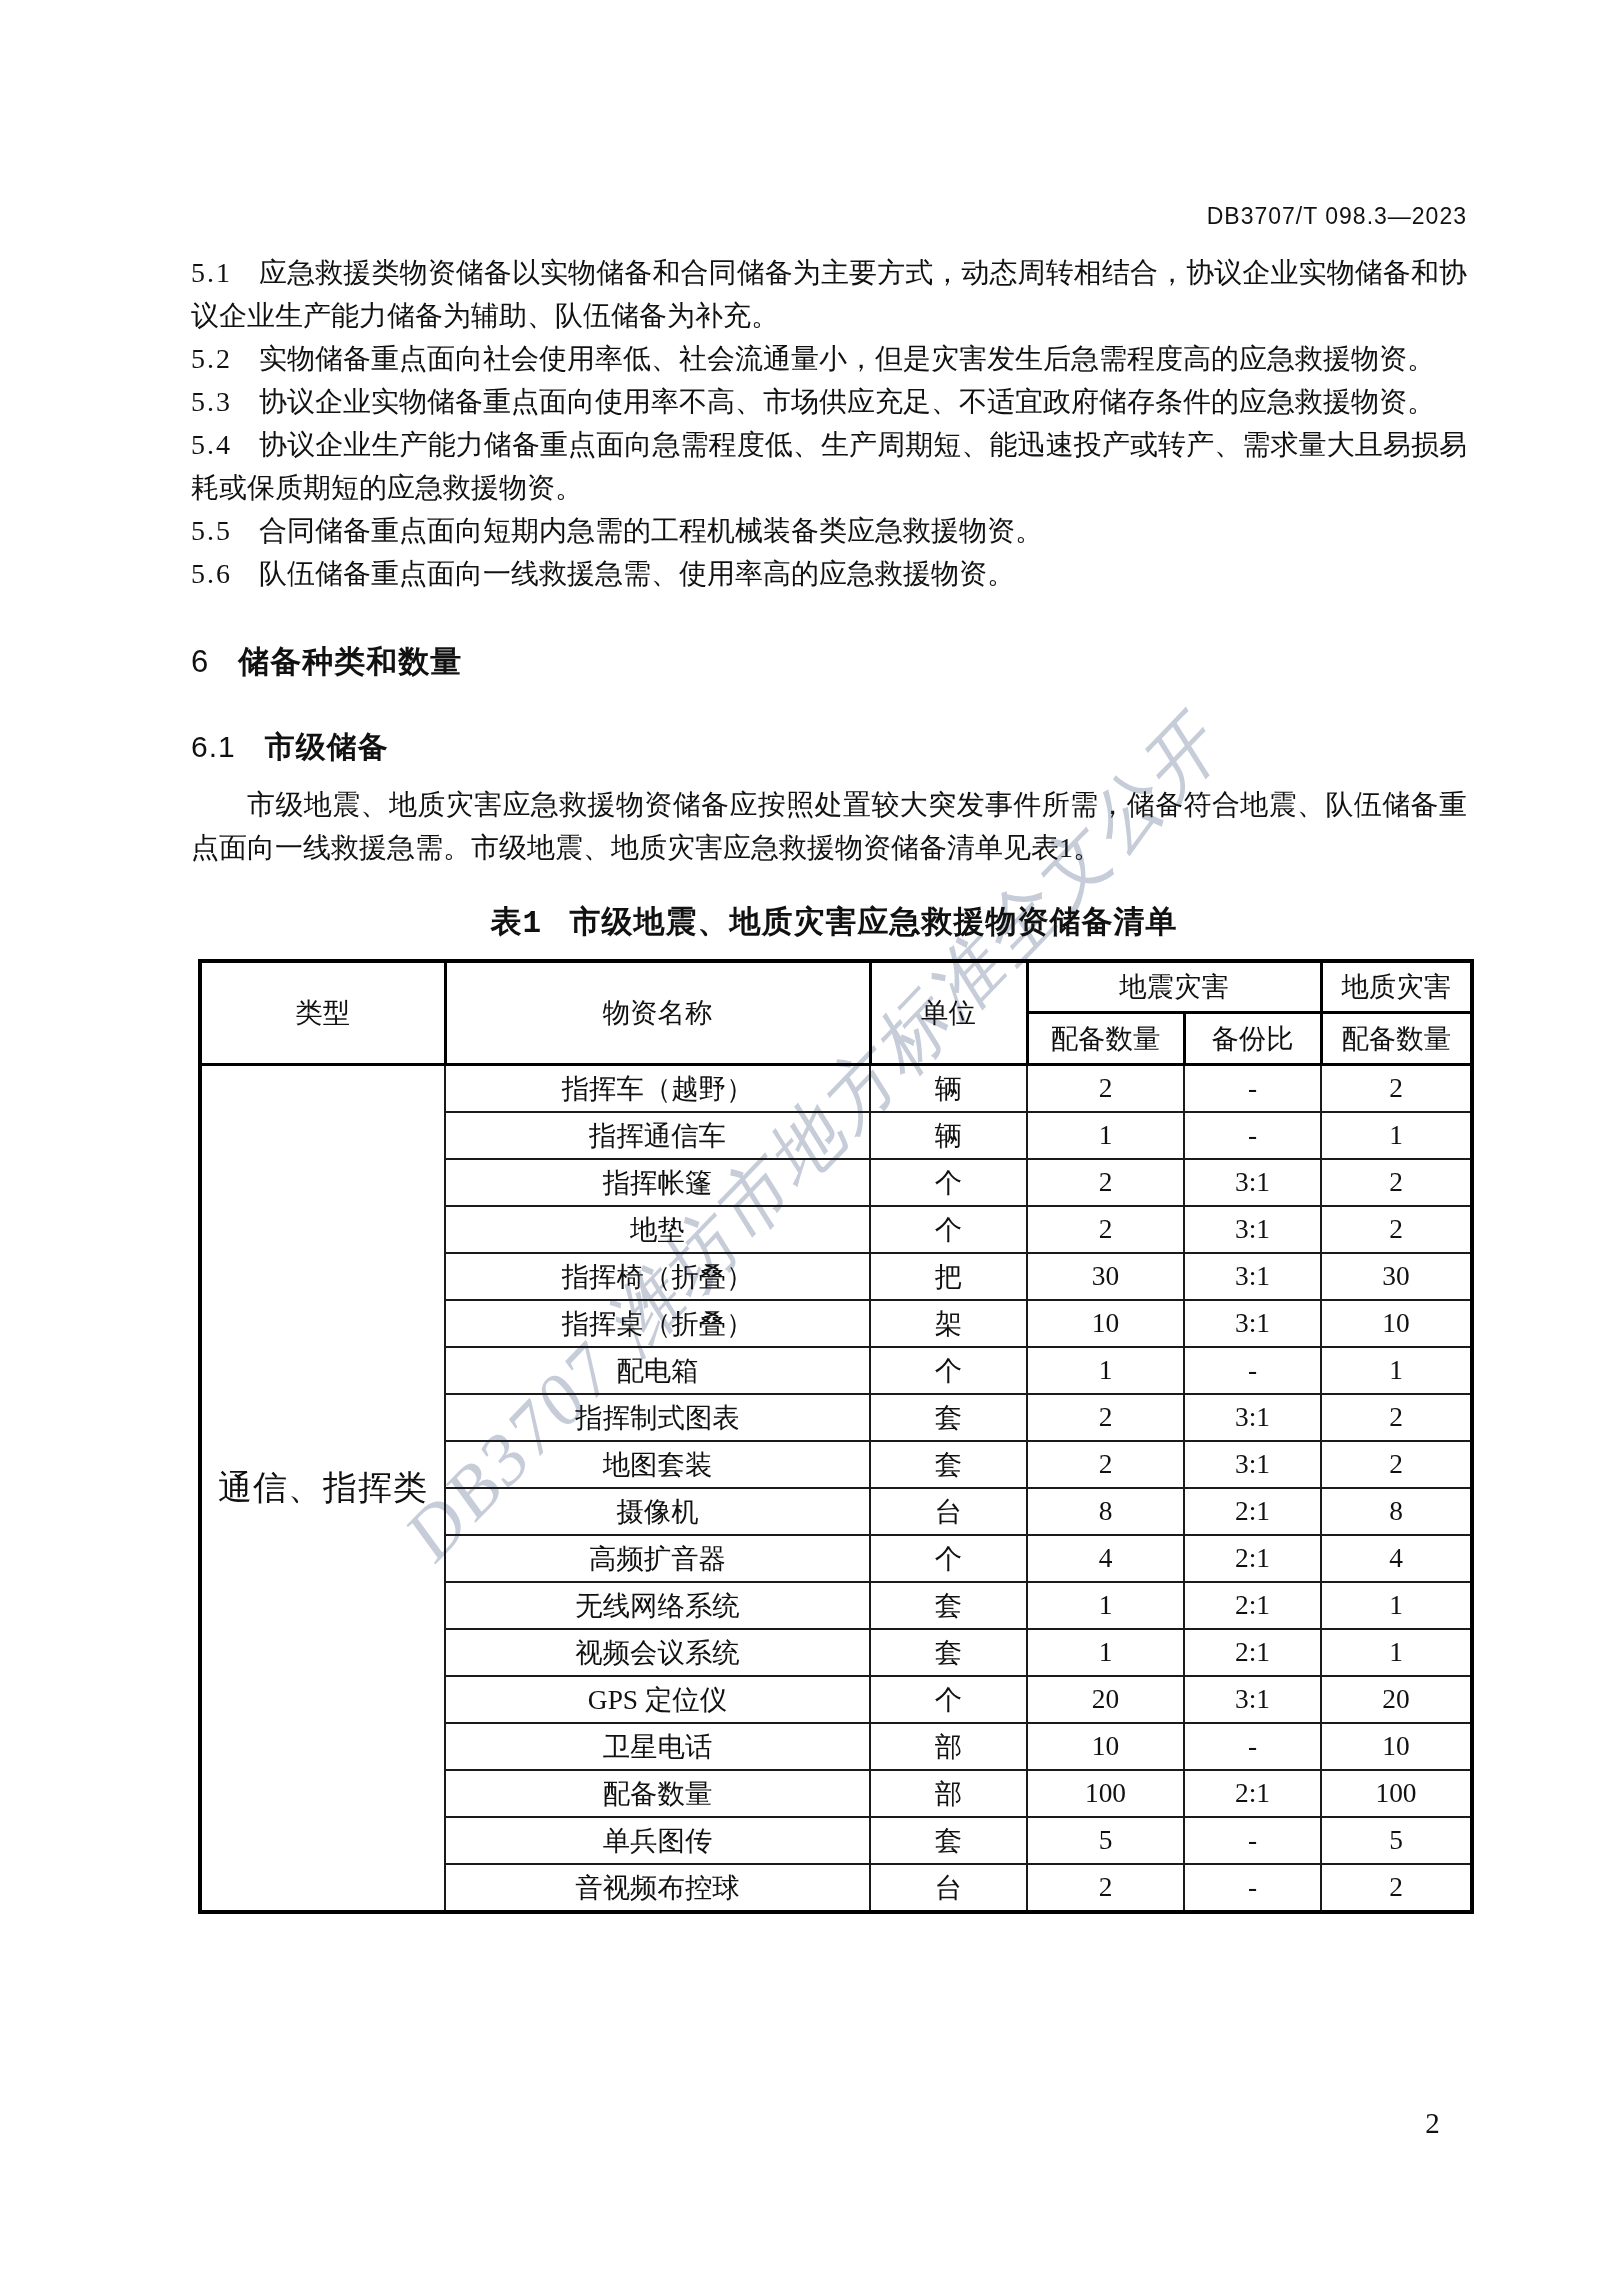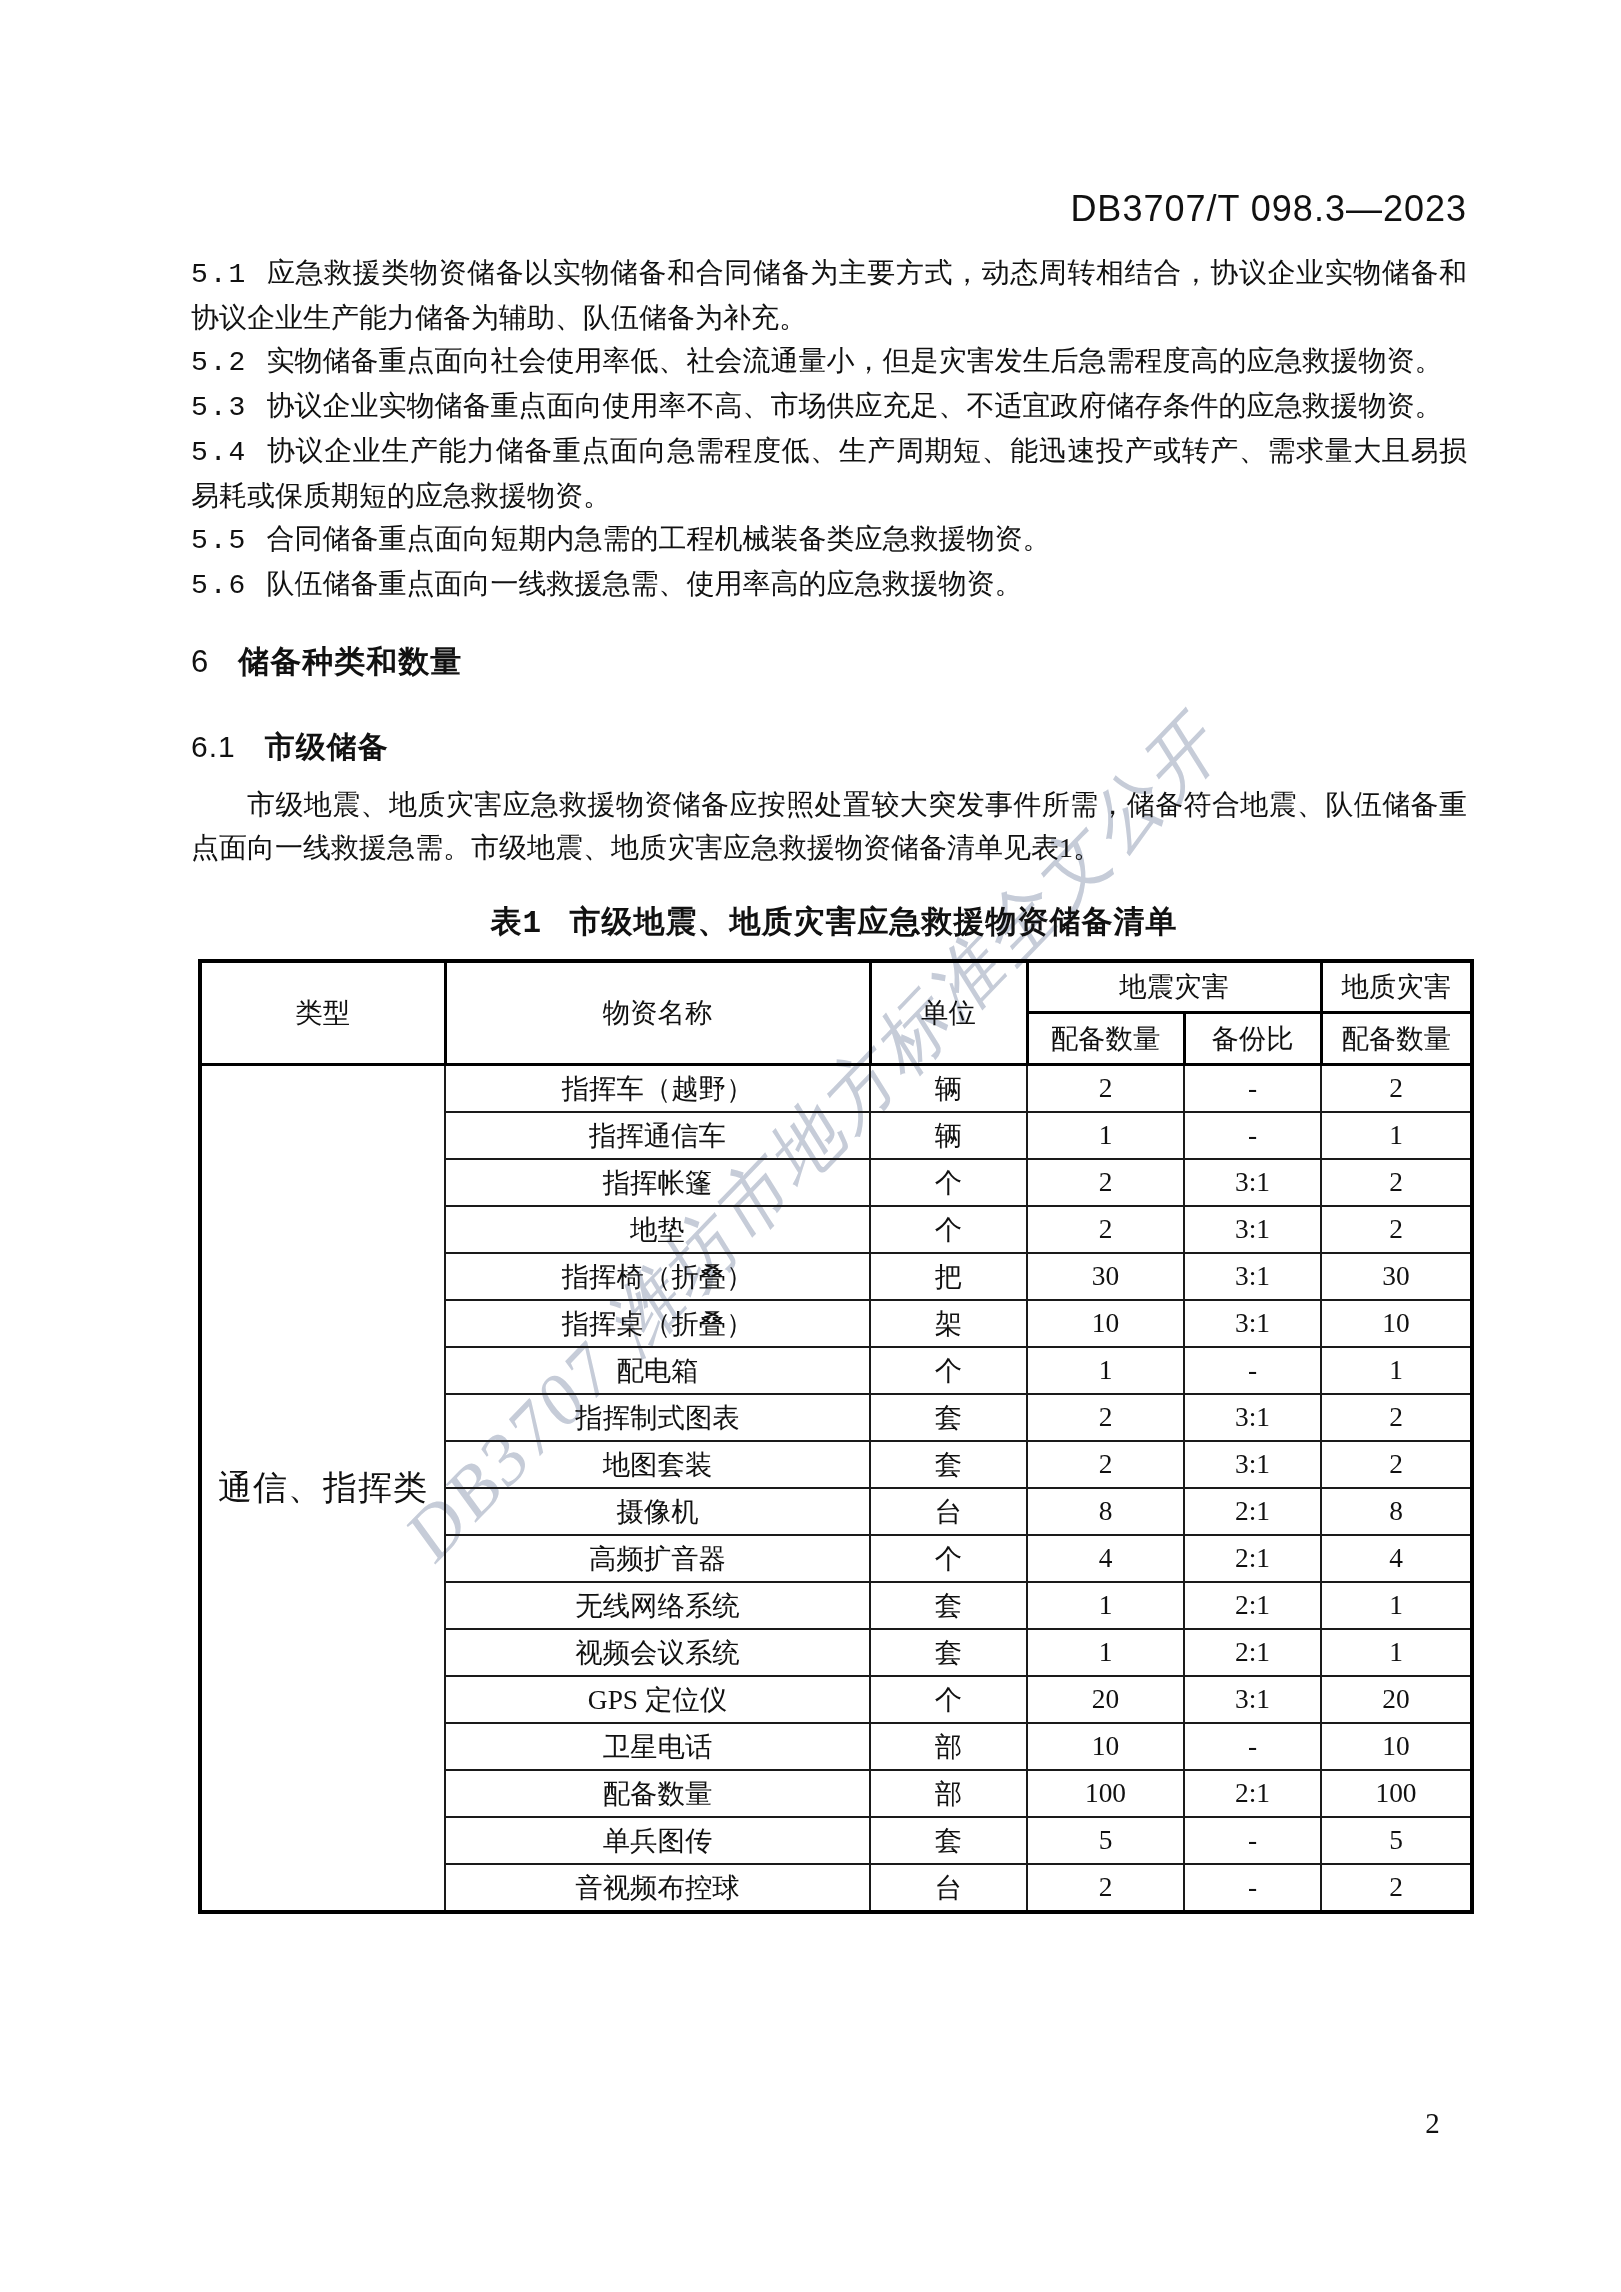--- a/index.html
+++ b/index.html
@@ -23,36 +23,36 @@
     font-style:italic;
     font-size:73px; letter-spacing:3.9px;
     color:#c6ccd8;
     transform:rotate(-46deg);
     white-space:nowrap;
     user-select:none;
   }
 
   
   .std-code {
-    position:absolute; top:188px; right:154px;
+    position:absolute; top:203px; right:154px;
     font-family:"Liberation Sans","DejaVu Sans",sans-serif;
-    font-size:36px; letter-spacing:1px;
+    font-size:23px; letter-spacing:1px;
     white-space:nowrap;
   }
 
   
   .clauses {
     position:absolute; top:251px; left:191px; width:1276px;
     font-size:28px; line-height:43px;
     text-align:justify;
   }
   .clause { margin:0; }
   .cnum {
-    font-family:Liberation Mono, monospace;
-    margin-right:19px;
+    font-family:Liberation Serif, serif;
+    margin-right:27px;
     letter-spacing:2px;
   }
 
   
   .h-sec {
     position:absolute; left:191px;
     font-family:"Liberation Sans","DejaVu Sans",sans-serif;
     font-size:31px; font-weight:bold;
     letter-spacing:1px;
     white-space:nowrap;

